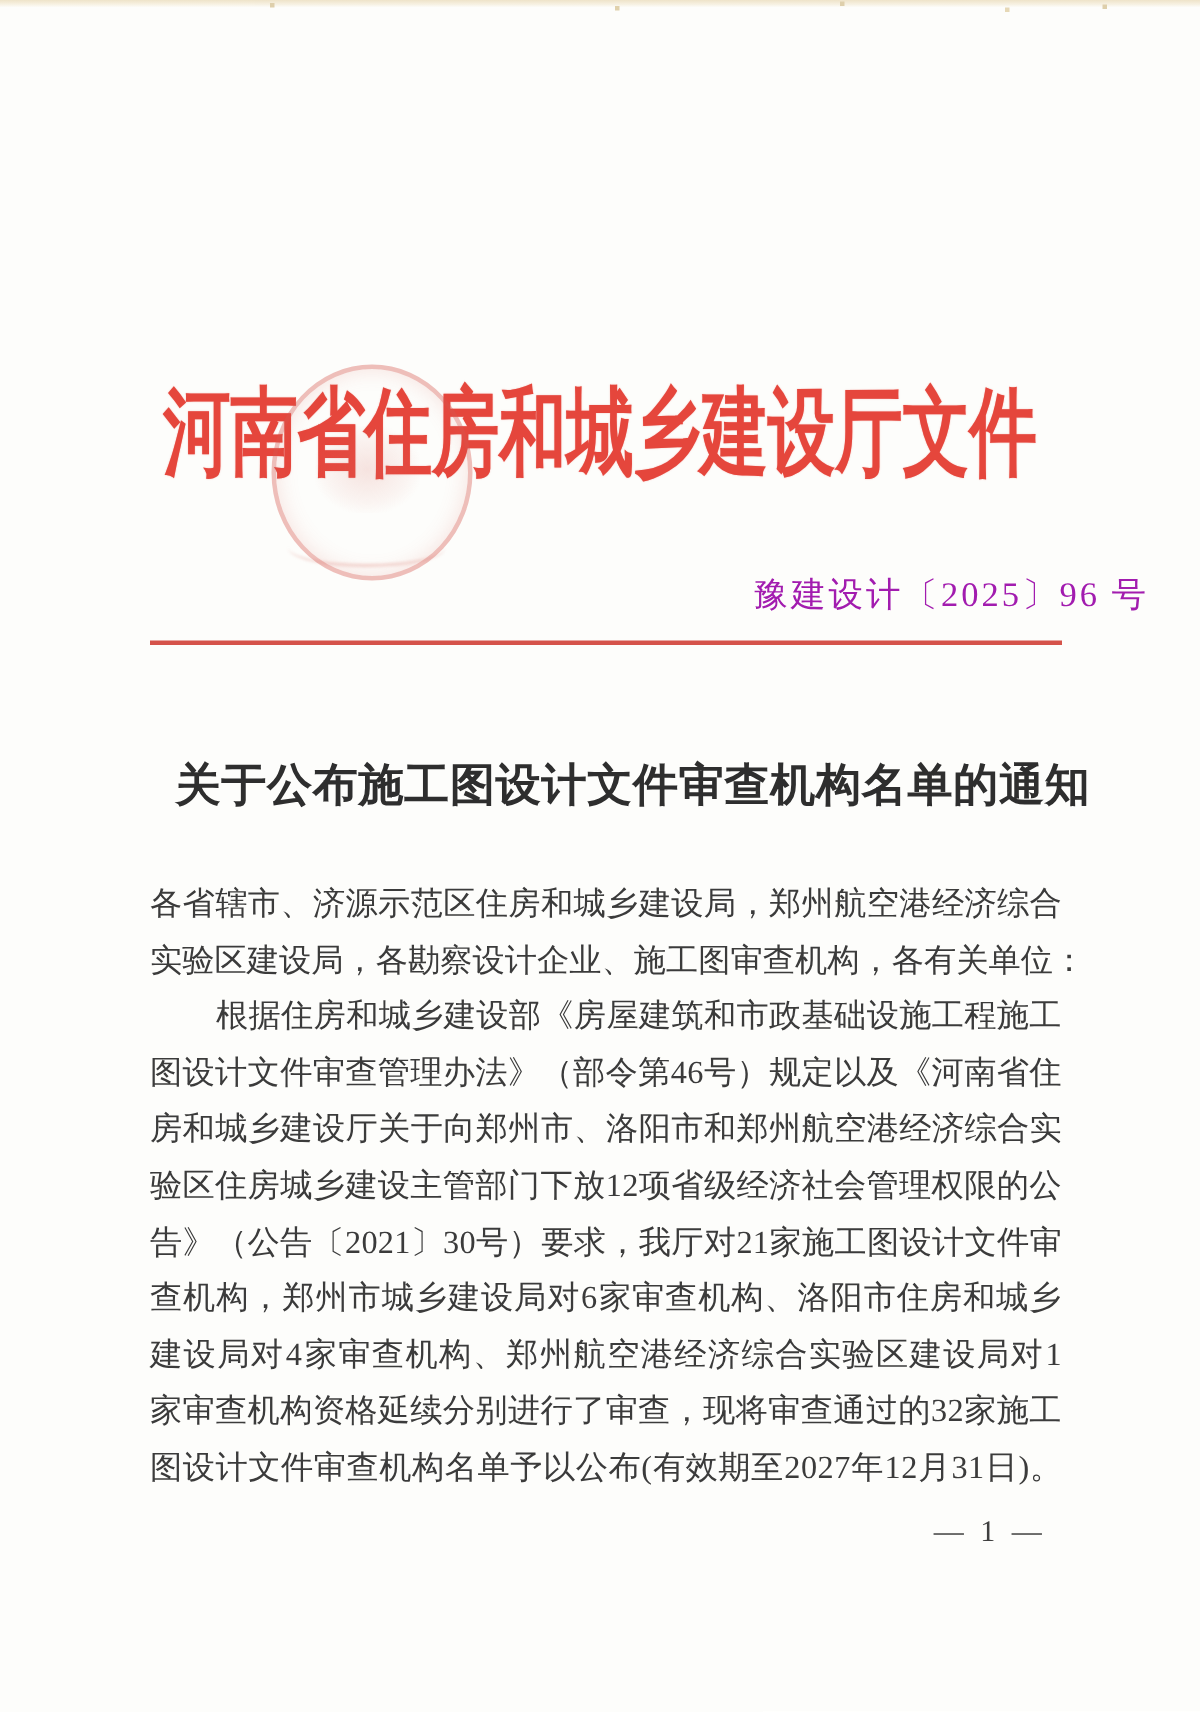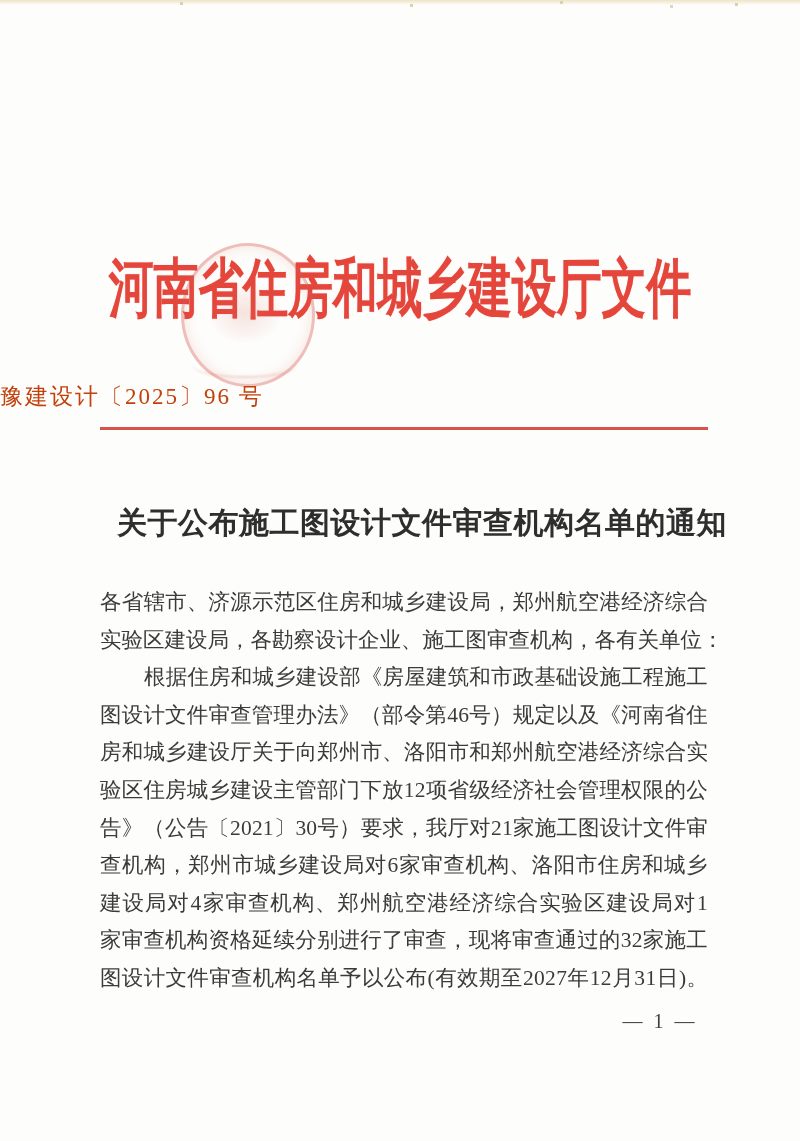--- a/index.html
+++ b/index.html
@@ -77,24 +77,24 @@
     width: 105px; height: 24px;
     border-bottom: 2px solid rgba(210,95,85,0.25);
     border-radius: 50%;
     filter: blur(1px);
   }
   
   .doc-number {
     position: absolute;
     top: 381px; left: 0;
     width: 766px; 
-    text-align: left;
+    text-align: right;
     font-size: 23px;
     letter-spacing: 2px;
-    color: #c2410c;
+    color: #a21caf;
   }
   
   .red-rule {
     position: absolute;
     top: 427px; left: 100px;
     width: 608px; height: 3px;
     background: #d5534a;
   }
   
   .title {

